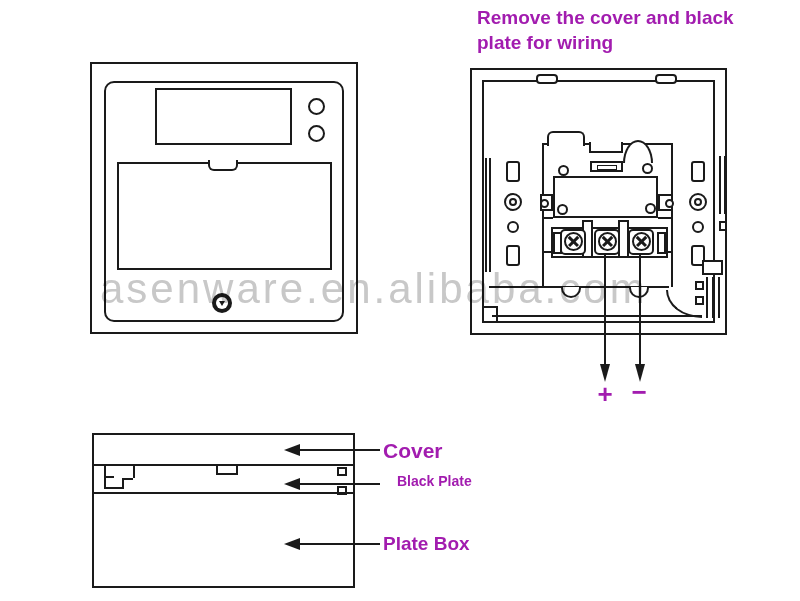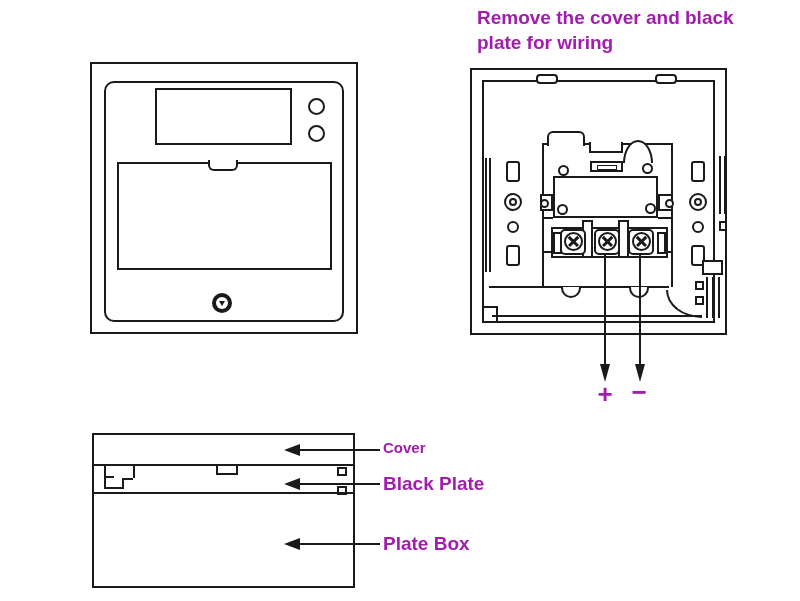--- a/index.html
+++ b/index.html
@@ -133,24 +133,25 @@
   <div class="abs" style="left:122px;top:478px;width:11px;height:11px;border-left:2px solid #1a1a1a;border-top:2px solid #1a1a1a;"></div>
   <div class="abs vline" style="left:133px;top:466px;height:12px;"></div>
   <div class="abs hline" style="left:104px;top:476px;width:10px;"></div>
 
   <div class="abs fill" style="left:216px;top:466px;width:22px;height:9px;border:2px solid #1a1a1a;border-top:none;"></div>
   <div class="abs ln" style="left:337px;top:467px;width:10px;height:9px;"></div>
   <div class="abs ln" style="left:337px;top:486px;width:10px;height:9px;"></div>
 
   <div class="abs hline" style="left:298px;top:449px;width:82px;"></div>
   <div class="abs arrow-left" style="left:284px;top:444px;"></div>
-  <div class="abs txt" style="left:383px;top:439px;font-size:15px;">Cover</div>
+  <div class="abs txt" style="left:383px;top:439px;font-size:21px;">Cover</div>
 
   <div class="abs hline" style="left:298px;top:483px;width:82px;"></div>
   <div class="abs arrow-left" style="left:284px;top:478px;"></div>
-  <div class="abs txt" style="left:383px;top:473px;font-size:19px;">Black Plate</div>
+  <div class="abs txt" style="left:397px;top:473px;font-size:14px;">Black Plate</div>
 
   <div class="abs hline" style="left:298px;top:543px;width:82px;"></div>
   <div class="abs arrow-left" style="left:284px;top:538px;"></div>
   <div class="abs txt" style="left:383px;top:533px;font-size:19px;">Plate Box</div>
 
+  <div id="watermark" style="left:100px;top:265px;color:#c8c8c8;">asenware.en.alibaba.com</div>
 
 </div>
 
 </body></html>

